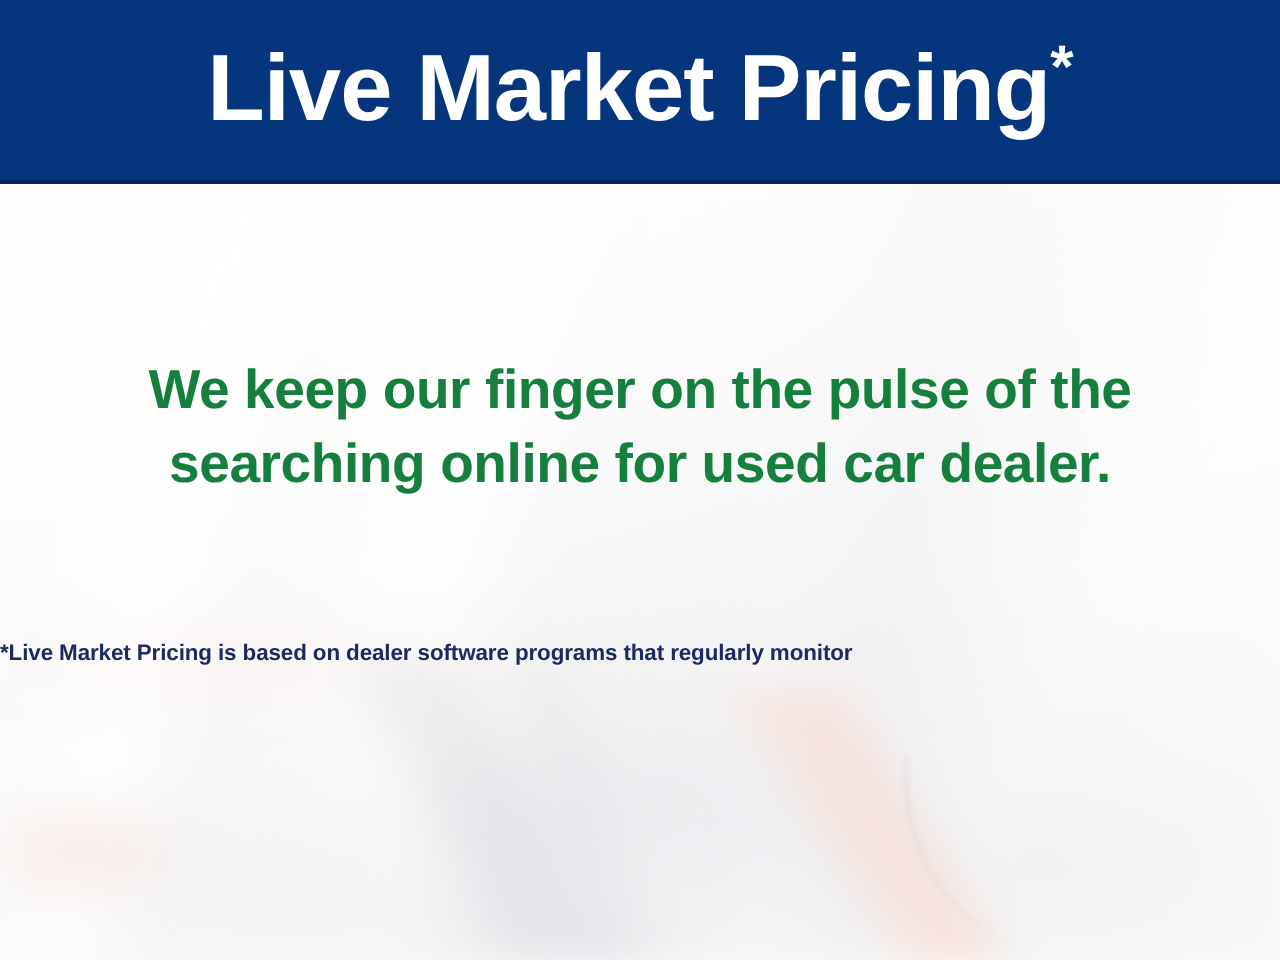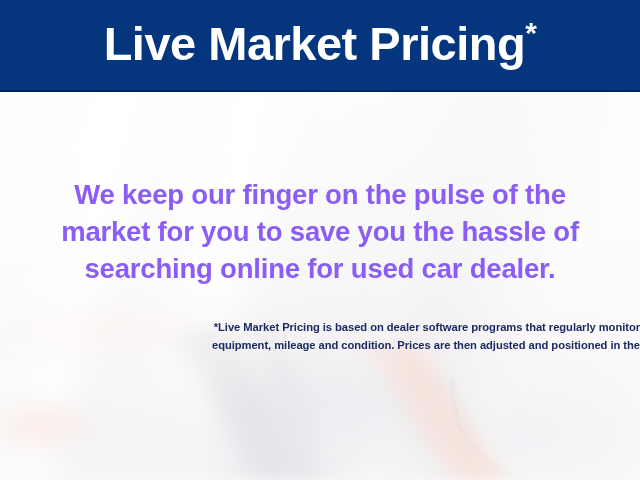--- a/index.html
+++ b/index.html
@@ -145,36 +145,36 @@
     line-height: 0;
   }
 
   
   .headline {
     position: absolute;
     top: 176px;
     left: 0;
     width: 640px;
     text-align: center;
-    color: #8b5cf6;
+    color: #15803d;
     font-size: 27.5px;
     font-weight: bold;
     line-height: 37px;
     letter-spacing: -0.2px;
     z-index: 4;
   }
   .headline .hl-line { display: block; white-space: nowrap; }
 
   
   .footnote {
     position: absolute;
     top: 318px;
     left: 0;
     width: 640px;
-    text-align: right;
+    text-align: left;
     color: #1b2a63;
     font-size: 11.2px;
     font-weight: bold;
     line-height: 18px;
     letter-spacing: -0.05px;
     z-index: 4;
   }
   .footnote .fn-line { display: block; white-space: nowrap; }
 </style>
 </head>
@@ -193,22 +193,20 @@
     <div class="bg-layer bg-curve"></div>
     <div class="bg-layer bg-veil"></div>
   </div>
 
   <div class="header-bar">
     <h1 class="header-title"><span>Live Market Pricing</span><span class="star">*</span></h1>
   </div>
 
   <div class="headline">
     <span class="hl-line">We keep our finger on the pulse of the</span>
-    <span class="hl-line">market for you to save you the hassle of</span>
     <span class="hl-line">searching online for used car dealer.</span>
   </div>
 
   <div class="footnote">
     <span class="fn-line">*Live Market Pricing is based on dealer software programs that regularly monitor</span>
-    <span class="fn-line">equipment, mileage and condition. Prices are then adjusted and positioned in the</span>
   </div>
 
 </div>
 
 </body></html>

